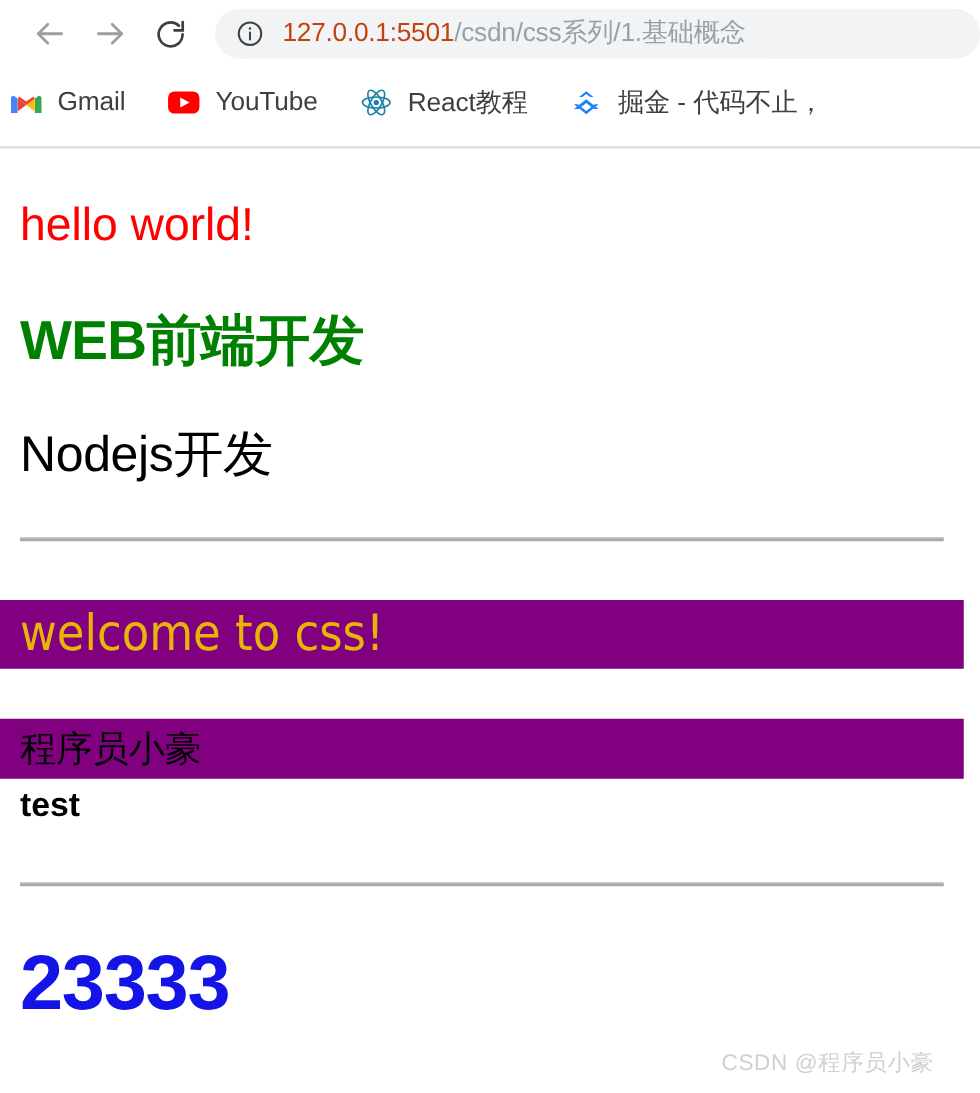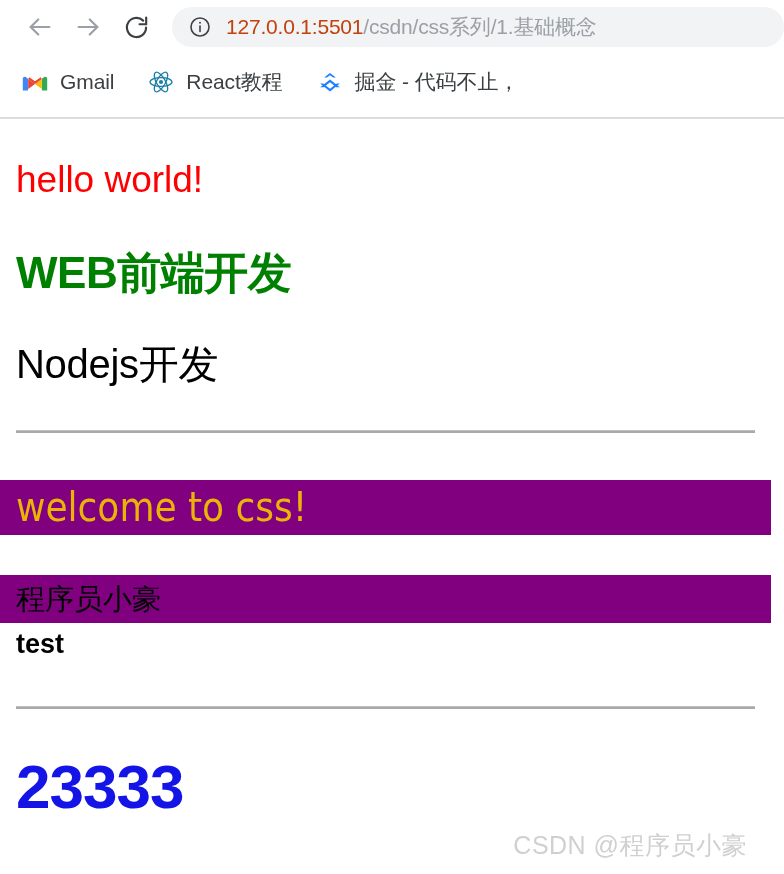--- a/index.html
+++ b/index.html
@@ -69,21 +69,21 @@
   }
   .url-text .url-host {
     color: #c2410c;
   }
 
   
   .bookmarks-bar {
     display: flex;
     align-items: center;
     height: 56px;
-    padding-left: 22px;
+    padding-left: 8px;
     box-sizing: border-box;
     white-space: nowrap;
     overflow: hidden;
   }
   .bookmark {
     display: flex;
     align-items: center;
     margin-right: 34px;
     flex: 0 0 auto;
   }
@@ -210,21 +210,21 @@
     line-height: 1.05;
     font-weight: bold;
     color: #1414e6;
     letter-spacing: -1px;
   }
 
   .watermark {
     position: absolute;
     right: 24px;
     bottom: 12px;
-    font-size: 25px;
+    font-size: 18px;
     color: #d0d0d0;
     letter-spacing: 0.5px;
     white-space: nowrap;
   }
 </style>
 </head>
 <body>
 
 <div class="browser-chrome">
 
@@ -279,20 +279,29 @@
           <path d="M25.2 18.4V6.6c0-1.6-1.8-2.5-3-1.5l-2.4 1.8v11.5z" fill="#34a853"></path>
           <path d="M6.2 18.4V6.9L13 11.9l6.8-5v11.5z" fill="#ffffff"></path>
           <path d="M6.2 6.9 13 11.9 6.2 16.9z" fill="#ea4335"></path>
           <path d="M19.8 6.9 13 11.9l6.8 5z" fill="#fbbc04"></path>
           <path d="M6.2 6.9 13 11.9l6.8-5-1.1-1.7L13 9.2 7.3 5.2z" fill="#ea4335"></path>
         </svg>
       </span>
       <span class="bm-label">Gmail</span>
     </div>
 
+    <div class="bookmark">
+      <span class="bm-icon">
+        <svg width="28" height="20" viewBox="0 0 28 20">
+          <rect x="0.5" y="0.5" width="27" height="19" rx="5.5" fill="#ff0000"></rect>
+          <polygon points="11,5.6 19,10 11,14.4" fill="#ffffff"></polygon>
+        </svg>
+      </span>
+      <span class="bm-label">YouTube</span>
+    </div>
 
     <div class="bookmark">
       <span class="bm-icon">
         <svg width="26" height="26" viewBox="0 0 26 26" fill="none" stroke="#1b7ea6" stroke-width="1.3">
           <ellipse cx="13" cy="13" rx="11" ry="4.4"></ellipse>
           <ellipse cx="13" cy="13" rx="11" ry="4.4" transform="rotate(60 13 13)"></ellipse>
           <ellipse cx="13" cy="13" rx="11" ry="4.4" transform="rotate(120 13 13)"></ellipse>
           <circle cx="13" cy="13" r="2.1" fill="#1b7ea6" stroke="none"></circle>
         </svg>
       </span>

